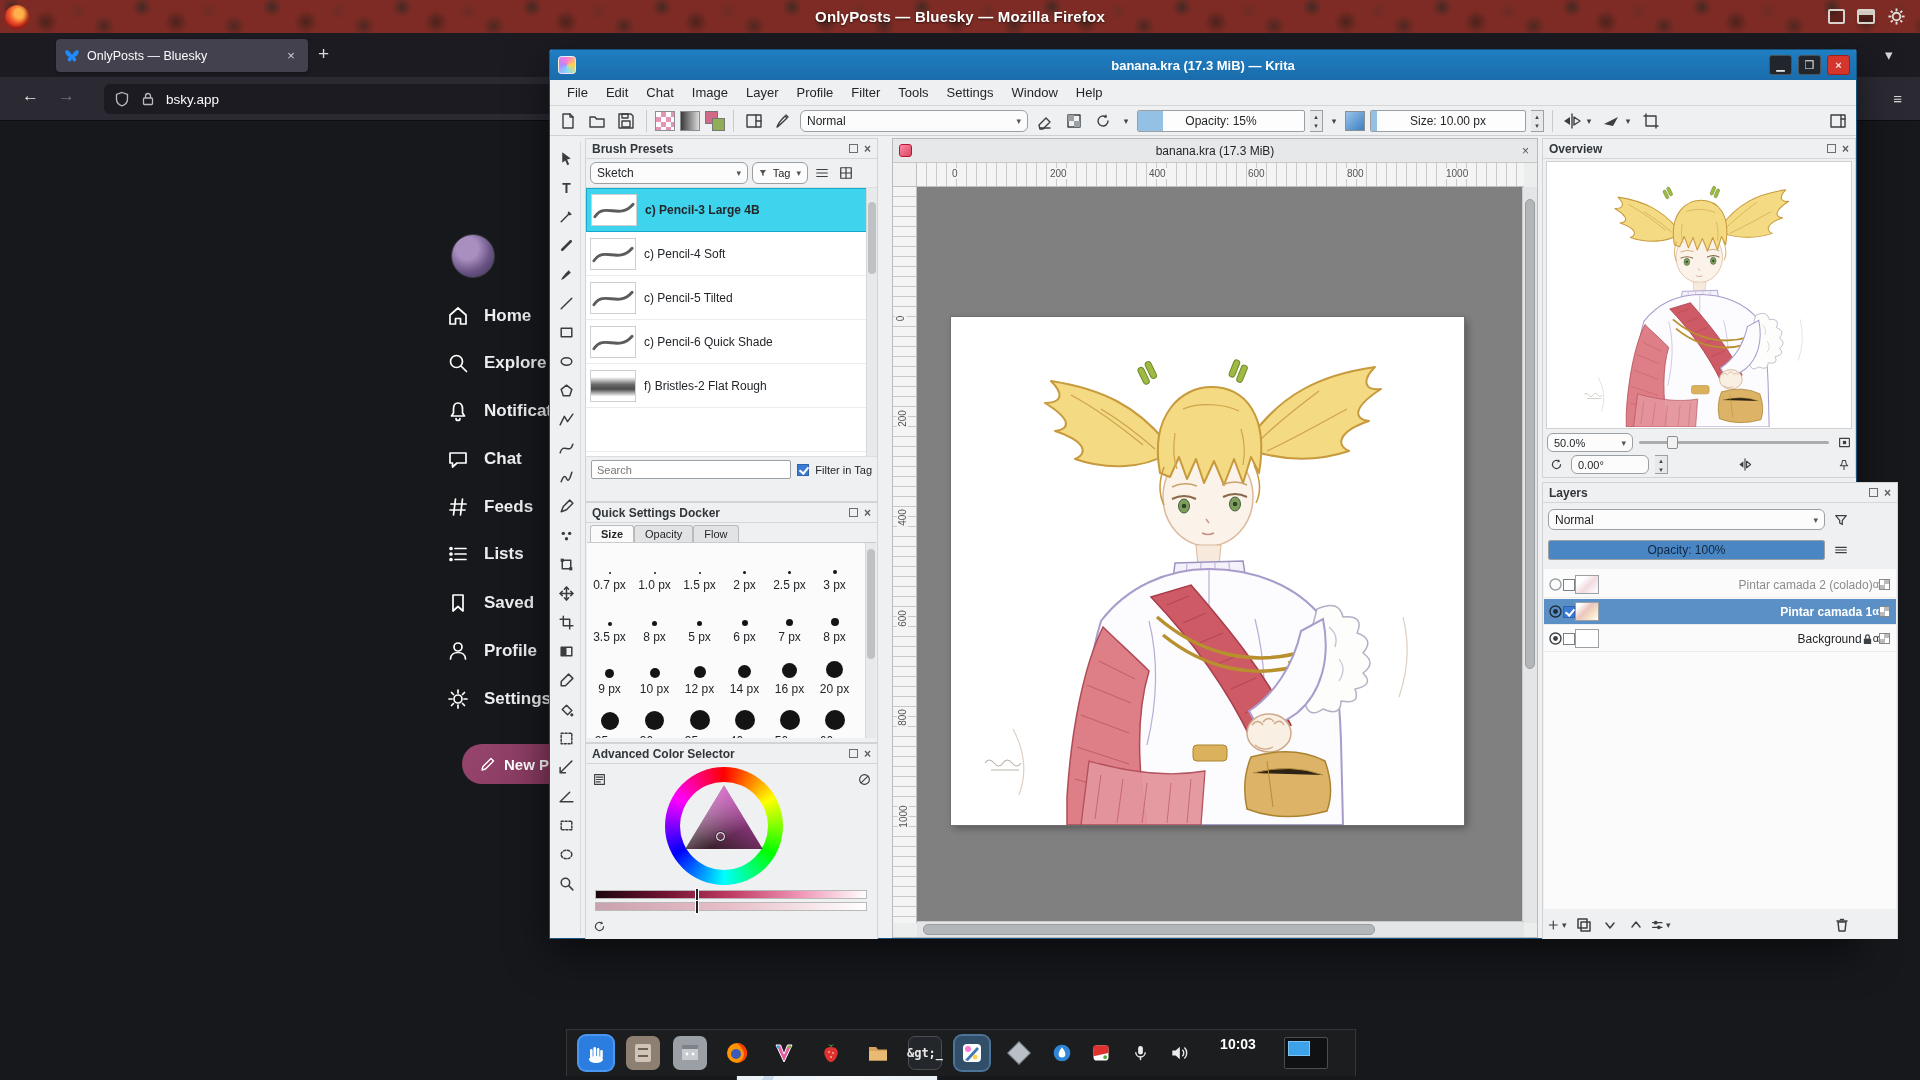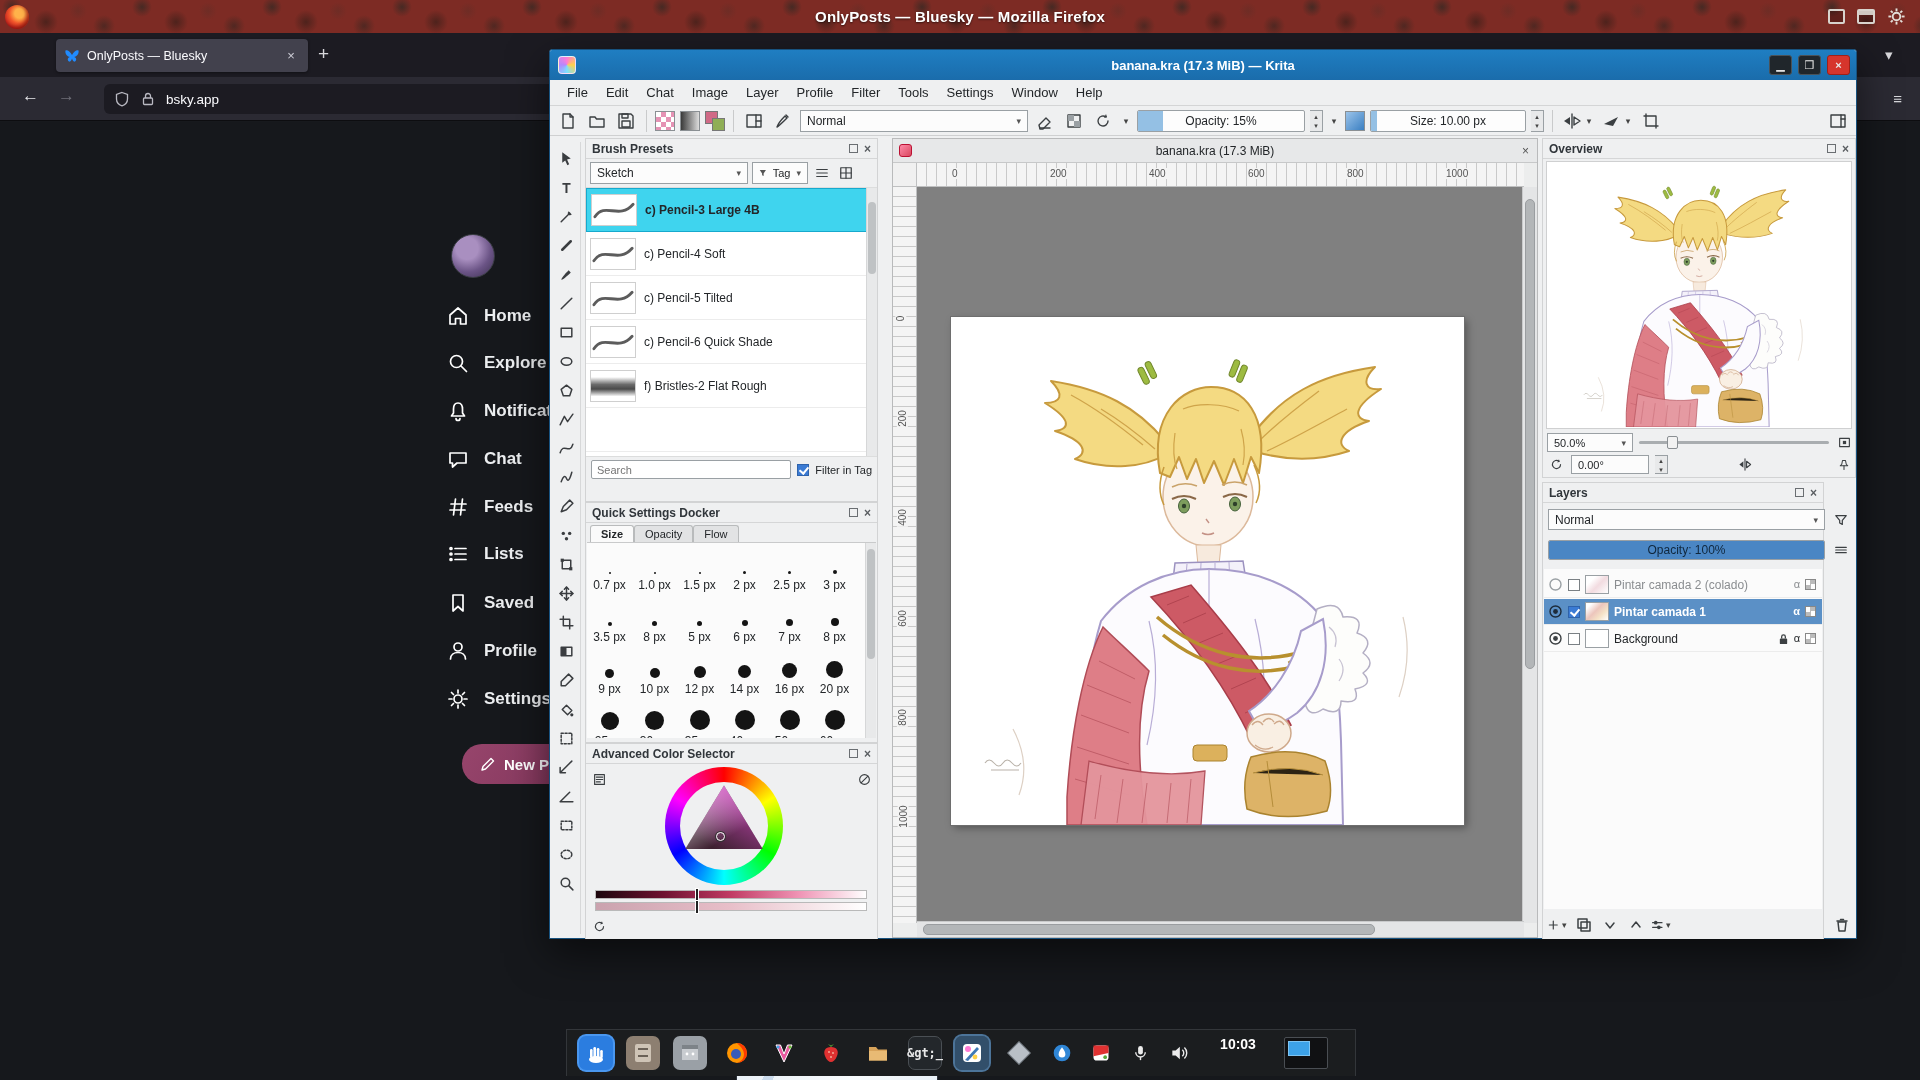--- a/index.html
+++ b/index.html
@@ -67,21 +67,21 @@
     background:conic-gradient(#ff7bd5,#ffd24a,#7be0ff,#b388ff,#ff7bd5); border:1px solid rgba(255,255,255,.7); }
   .k-winbtns { margin-left:auto; display:flex; gap:6px; margin-right:6px; z-index:1; }
   .k-btn { width:23px; height:20px; border-radius:3px; background:#20262b; border:1px solid #4a5258; color:#e8e8e8; font-size:11px; line-height:18px; text-align:center; }
   .k-btn.close { background:#d6352c; border-color:#a02018; font-weight:bold; }
   .k-menubar { position:absolute; left:0; top:30px; width:100%; height:26px; background:#eff0f1; border-bottom:1px solid #d4d5d6; display:flex; align-items:center; padding-left:8px; }
   .k-menu { font-size:13px; color:#232629; padding:0 9px; }
   .k-toolbar { position:absolute; left:0; top:56px; width:100%; height:30px; border-bottom:1px solid #cfd0d1; display:flex; align-items:center; gap:5px; padding:0 6px; }
   .tbic { width:24px; height:24px; display:flex; align-items:center; justify-content:center; }
   .tbic svg { width:18px; height:18px; stroke:#3b3f42; stroke-width:1.4; fill:none; stroke-linecap:round; stroke-linejoin:round; }
   .vsep { width:1px; height:22px; background:#c9cacb; margin:0 3px; }
-  .kcombo { height:22px; border:1px solid #9aa0a4; background:#fcfcfc; border-radius:0; display:flex; align-items:center; font-size:12px; color:#232629; padding:0 6px; gap:6px; }
+  .kcombo { height:22px; border:1px solid #9aa0a4; background:#fcfcfc; border-radius:6px; display:flex; align-items:center; font-size:12px; color:#232629; padding:0 6px; gap:6px; }
   .kcombo .car { margin-left:auto; font-size:9px; color:#555; }
   .kslider { position:relative; height:22px; border:1px solid #9aa0a4; border-radius:2px; background:#fdfdfd; overflow:hidden; font-size:12px; color:#232629; }
   .kslider .fill { position:absolute; left:0; top:0; bottom:0; background:#94c0e4; }
   .kslider .txt { position:relative; text-align:center; line-height:20px; }
   .spin { display:flex; flex-direction:column; justify-content:center; width:13px; height:22px; border:1px solid #9aa0a4; border-left:none; background:#e8e9ea; font-size:7px; color:#444; line-height:9px; text-align:center; }
   .swatch { width:20px; height:20px; border:1px solid #8a8f93; }
   .drop { font-size:9px; color:#444; width:12px; text-align:center; }
 
   
   .k-toolbox { position:absolute; left:3px; top:92px; width:28px; bottom:4px; display:flex; flex-direction:column; align-items:center; gap:5px; padding-top:4px; border-right:1px solid #d7d8d9; }
@@ -141,21 +141,21 @@
   .kcanvas { position:absolute; left:34px; top:130px; width:513px; height:508px; background:#fff; box-shadow:0 0 0 1px #6e6e6e, 3px 3px 8px rgba(0,0,0,.35); }
   .kcanvas svg, .ov-thumb svg { width:100%; height:100%; display:block; }
   .cs-v { position:absolute; right:0; top:48px; width:15px; height:736px; background:#e4e5e6; border-left:1px solid #c9cacb; }
   .cs-h { position:absolute; left:24px; bottom:0; width:607px; height:16px; background:#e4e5e6; border-top:1px solid #c9cacb; }
   .cs-thumb { position:absolute; background:#b3b6b8; border-radius:5px; border:1px solid #9a9da0; }
 
   
   .ov-thumb { position:absolute; background:#fff; border:1px solid #cfd0d1; display:flex; align-items:center; justify-content:center; }
   .groove { position:relative; height:3px; background:#a9adb0; border-radius:2px; }
   .handle { position:absolute; top:-5px; width:11px; height:13px; background:#f2f2f2; border:1px solid #8a8f93; border-radius:2px; }
-  .ly-row { position:absolute; left:1px; right:1px; height:26px; display:flex; align-items:center; gap:5px; padding:0 6px 0 4px; font-size:12px; color:#232629; background:#fbfbfb; border-bottom:1px solid #ececec; }
+  .ly-row { position:absolute; left:1px; right:1px; height:26px; display:flex; align-items:center; padding:0 6px 0 4px; font-size:12px; color:#232629; background:#fbfbfb; border-bottom:1px solid #ececec;text-align:right; }
   .ly-row.sel { background:#5b90c6; color:#fff; font-weight:bold; }
   .ly-row.dis { color:#8a8d90; }
   .ly-thumb { width:24px; height:19px; border:1px solid #9aa0a4; flex:0 0 24px; }
   .eye { width:15px; height:15px; flex:0 0 15px; }
   .eye svg { width:15px; height:15px; }
   .miniglyph { font-size:11px; line-height:11px; }
   .checkmini { width:11px; height:11px; background:conic-gradient(#bbb 0 25%, #fff 0 50%, #bbb 0 75%, #fff 0); border:1px solid #888; flex:0 0 11px; }
   .lybtn svg { width:16px; height:16px;stroke:#3c4043; stroke-width:1.5; fill:none; stroke-linecap:round; stroke-linejoin:round; }
   .lybtn { width:22px; height:20px; display:flex; align-items:center; justify-content:center; }
 
@@ -978,21 +978,21 @@
           </div>
         <div class="tbic" style="width:18px;height:18px; margin-left:auto">
             <svg viewBox="0 0 16 16" style="width:12px;height:12px">
               <path d="M6 2 h4 l1 5 l2 2 H3 l2 -2 Z"></path>
               <line x1="8" y1="9" x2="8" y2="14"></line>
             </svg>
           </div>
       </div>
     </div>
 
-    <div class="dock" style="left:992px; top:432px; width:282px; height:457px; border-bottom:none">
+    <div class="dock" style="left:992px; top:432px; width:356px; height:457px; border-bottom:none">
       <div class="dhead">
         <span>Layers</span>
         <div class="dbtns">
             <div class="dfloat"></div>
             <div class="dclose">×</div>
           </div>
       </div>
       <div class="row" style="position:absolute; left:5px; top:26px; width:304px; gap:5px">
         <div class="kcombo" style="flex:1; height:21px">
           <span>Normal</span>

